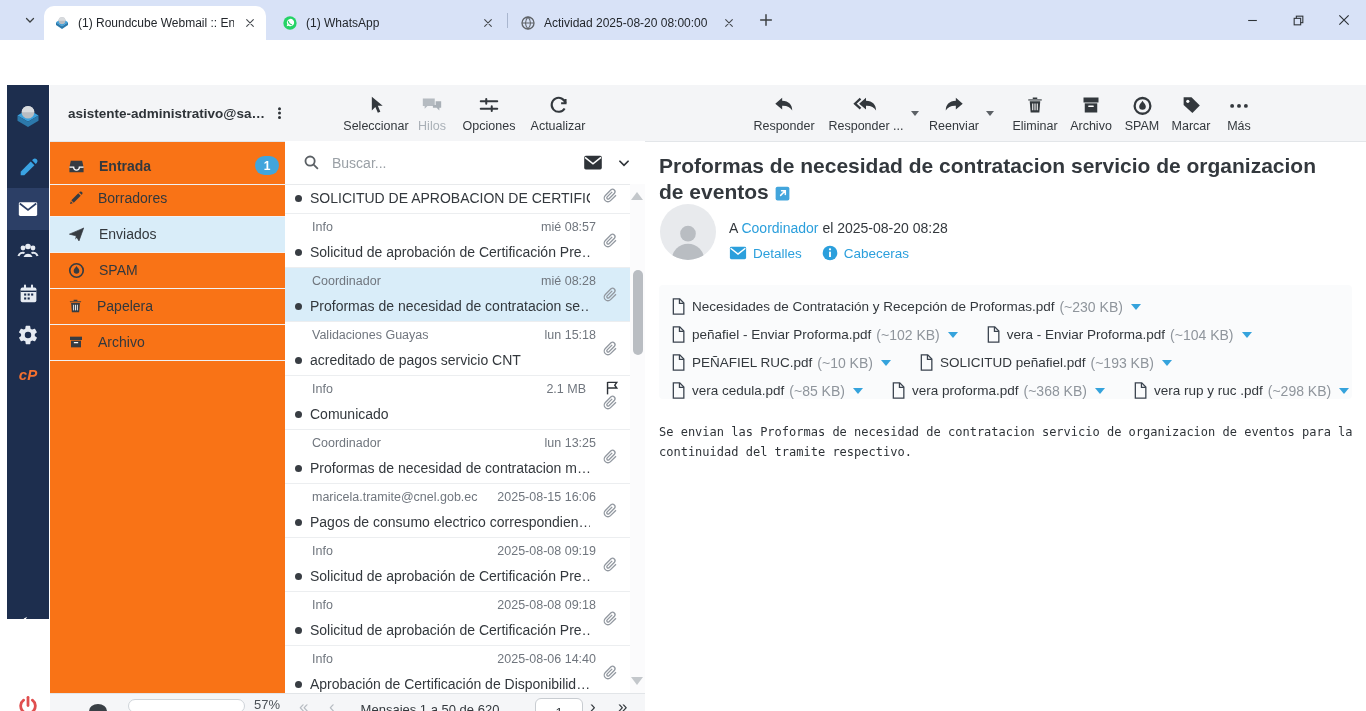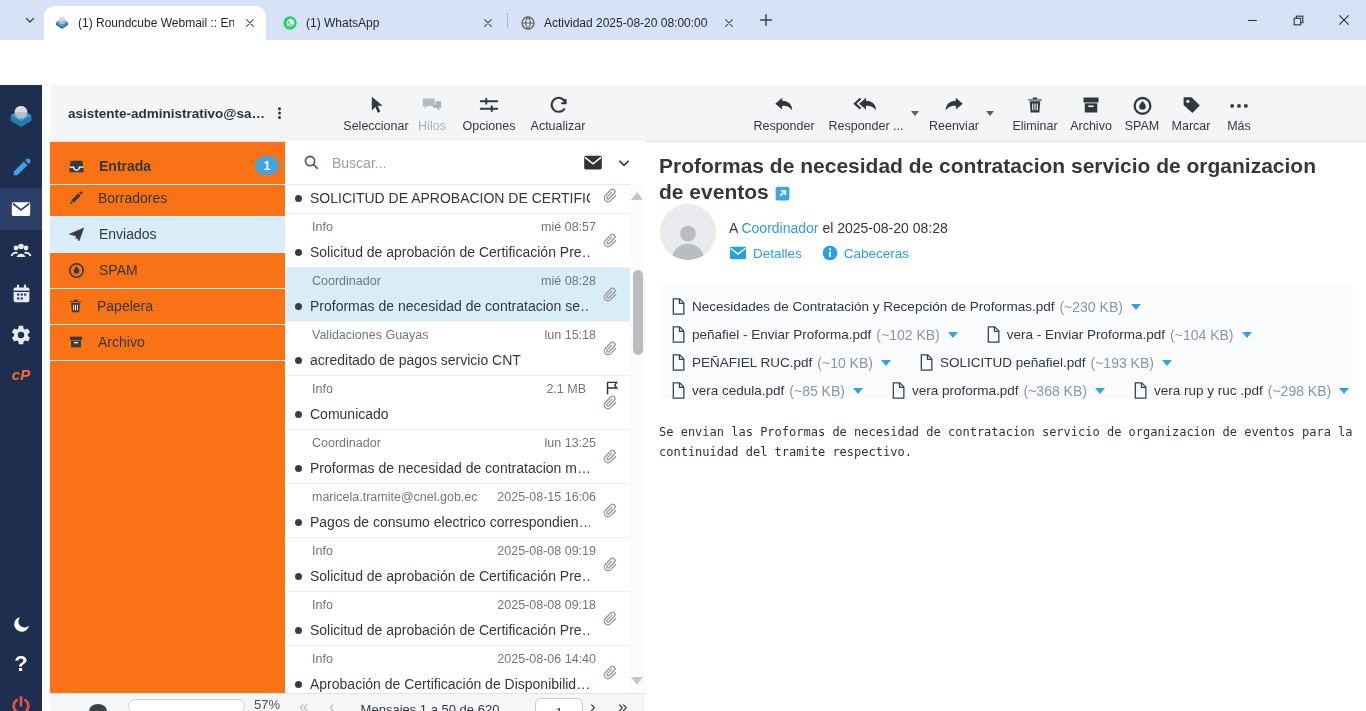--- a/index.html
+++ b/index.html
@@ -16,21 +16,21 @@
   .tab .fav{margin:0 8px 0 10px;flex:0 0 16px;}
   .tabsep{position:absolute;top:13px;width:1px;height:15px;background:#a9b6cf;}
   .winbtn{position:absolute;top:8px;width:32px;height:24px;display:flex;align-items:center;justify-content:center;color:#2e3338;}
   .toolbar{position:absolute;left:0;top:40px;width:1366px;height:45px;background:#fff;border-bottom:1px solid #e3e6ea;}
   .navbtn{position:absolute;top:51px;width:24px;height:24px;display:flex;align-items:center;justify-content:center;color:#4a4e54;}
   .navbtn.disabled{color:#b6bac0;}
   .omnibox{position:absolute;left:126px;top:47px;width:1116px;height:31px;border-radius:16px;background:#e9eef6;display:flex;align-items:center;}
   .omnibox .url{font-size:13.5px;color:#24282d;white-space:nowrap;overflow:hidden;flex:1;margin-left:10px;}
   
   .app{position:absolute;left:0;top:85px;width:1366px;height:626px;background:#fff;}
-  .rail{position:absolute;left:0;top:0;width:42px;height:626px;background:#1d2e4e;}
+  .rail{position:absolute;left:7px;top:0;width:42px;height:534px;background:#1d2e4e;}
   .rail-item{position:absolute;left:0;width:42px;height:42px;display:flex;align-items:center;justify-content:center;color:#e6ebf2;}
   .rail-item.sel{background:#2c3f66;}
   .folders{position:absolute;left:42px;top:0;width:243px;height:626px;background:#f97316;border-right:1px solid #e2e5e8;margin-left:8px;}
   .col-strip{position:absolute;left:0;top:0;right:0;height:56px;background:#f4f5f7;border-bottom:1px solid #e3e6e9;}
   .acct{position:absolute;left:18px;top:0;height:56px;display:flex;align-items:center;font-size:13.5px;font-weight:bold;color:#2e3338;width:200px;}
   .acct .name{white-space:nowrap;overflow:hidden;flex:1;}
   .folder-row{position:absolute;left:0;right:0;height:36px;display:flex;align-items:center;border-bottom:1px solid #f0f1f3;font-size:14px;color:#33383d;cursor:pointer;}
   .folder-row .fic{margin:0 14px 0 18px;color:#363c42;}
   .folder-row.sel{background:#d9edf9;}
   .folder-row.b{font-weight:bold;}

